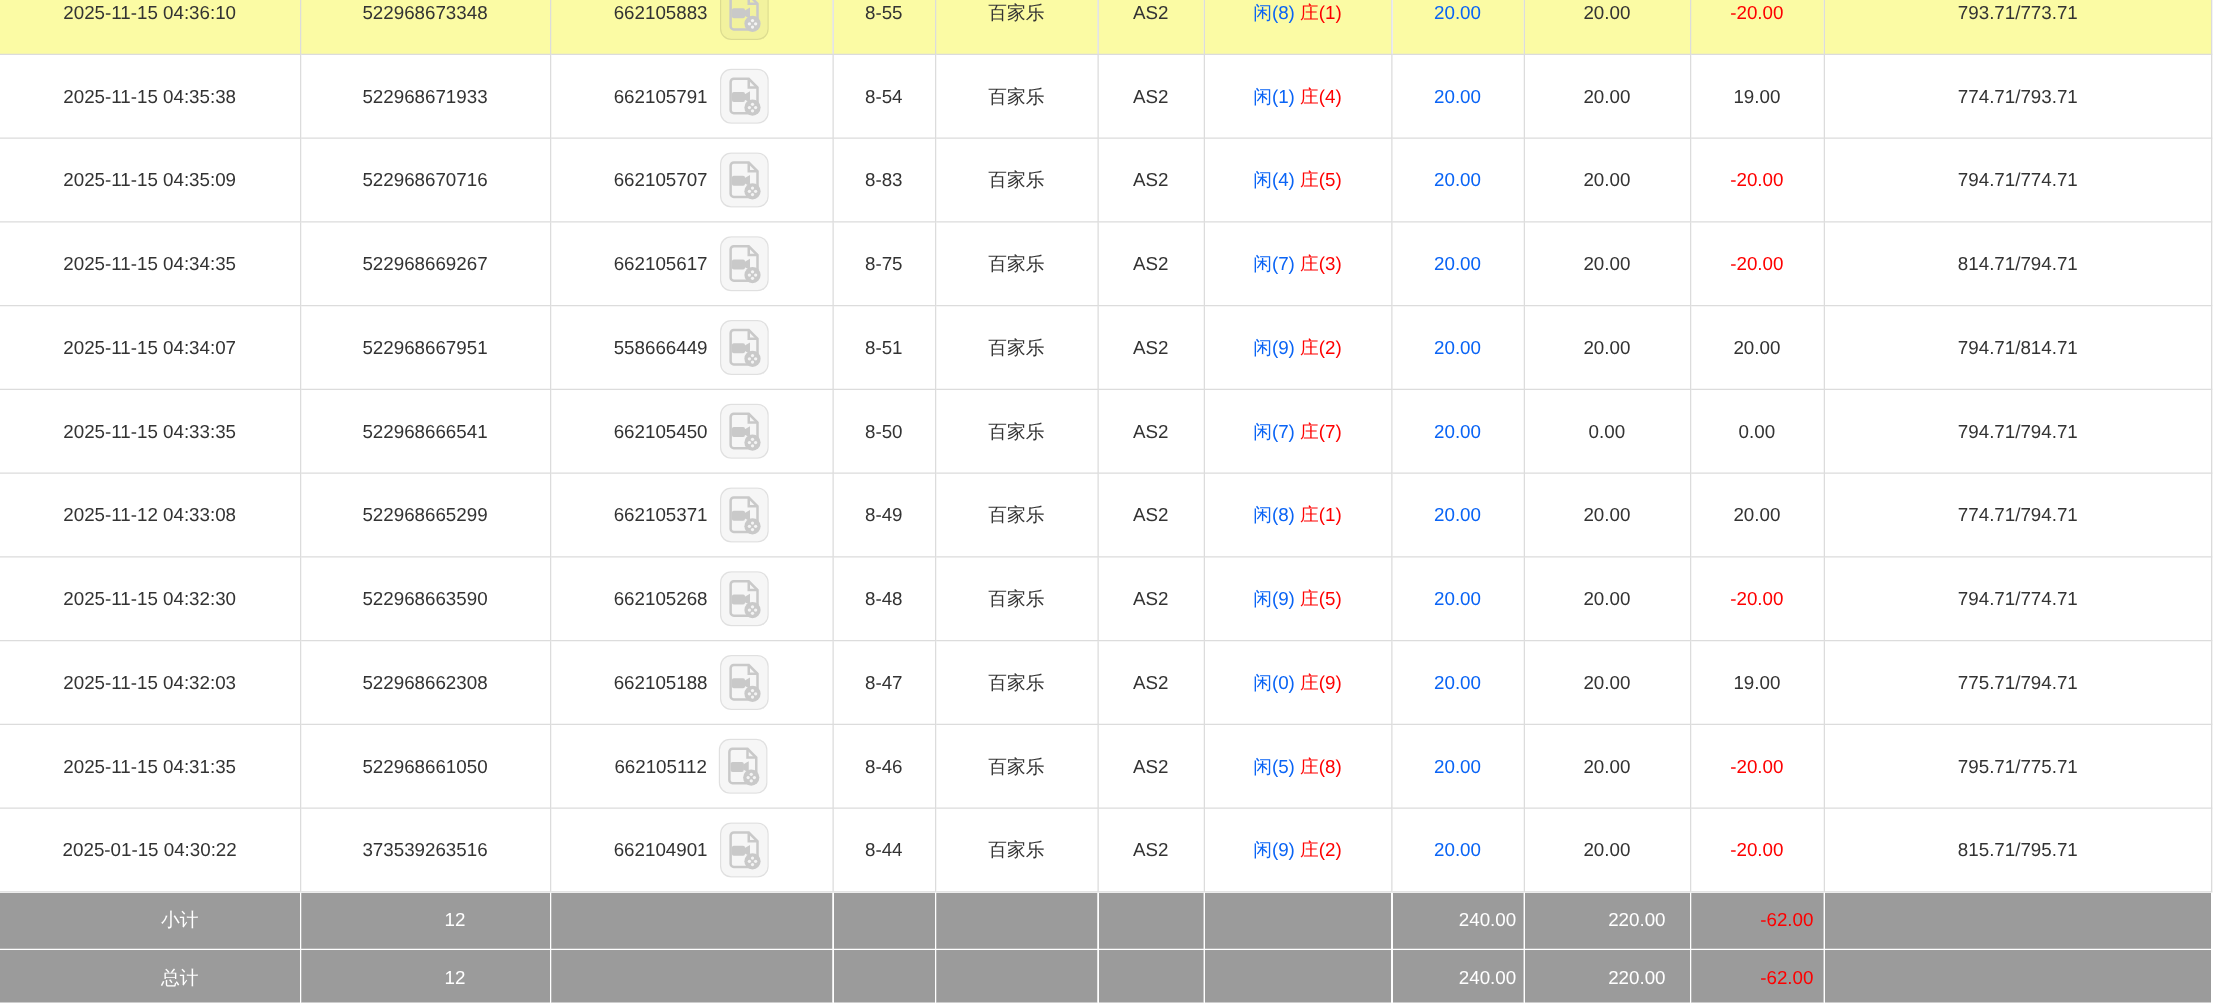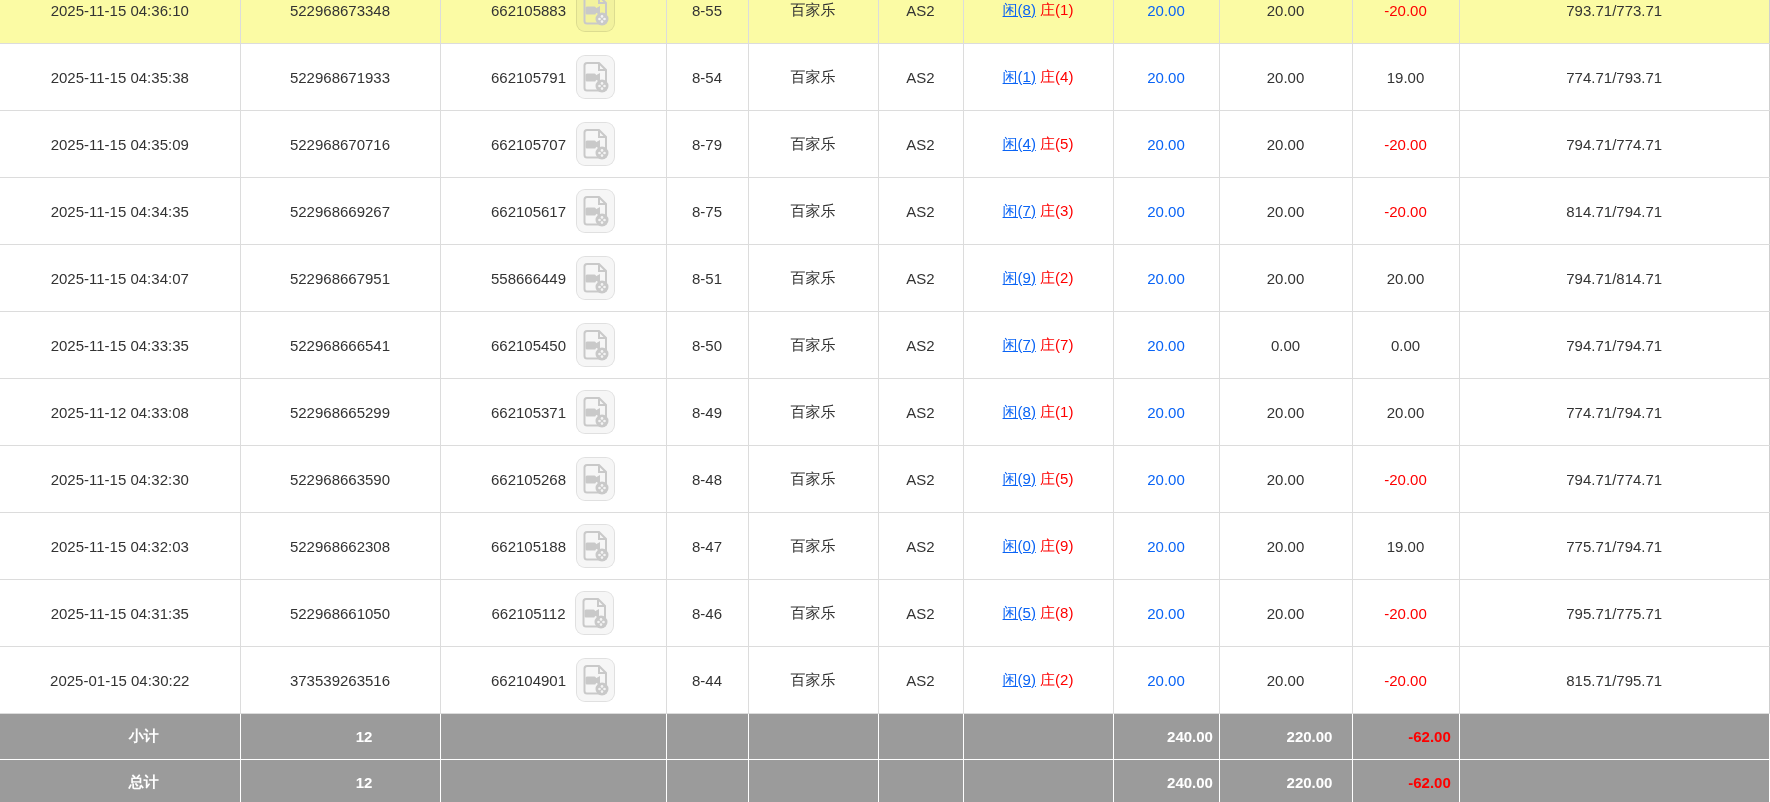--- a/index.html
+++ b/index.html
@@ -23,26 +23,26 @@
   tr.data-row{height:67px;}
   tr.data-row td:first-child{border-left:none;}
   tr.data-row td:last-child{border-right-color:#cfcfcf;}
   tr.highlight td{background:var(--highlight);}
   .round-cell-inner{display:inline-flex;align-items:center;justify-content:center;gap:10px;}
   .video-btn{display:inline-flex;align-items:center;justify-content:center;
      width:39px;height:44px;border-radius:9px;
      border:1px solid rgba(0,0,0,0.09);
      background:rgba(0,0,0,0.035);
      cursor:pointer;}
-  .result-player{color:var(--player_blue);text-decoration:underline;}
+  .result-player{color:var(--player_blue);}
   .result-banker{color:var(--banker_red);}
   td.bet-amount{color:var(--amount_blue);}
   td.win.neg{color:var(--negative_red);}
   tr.summary-row{height:46px;}
-  tr.summary-row td{background:var(--summary_bg);color:#ffffff;font-weight:bold;
+  tr.summary-row td{background:var(--summary_bg);color:#ffffff;font-weight:normal;
      border-color:#ffffff;padding-left:48px;}
   tr.summary-row td:first-child{border-left:none;}
   tr.summary-row td.win.neg{color:var(--negative_red);margin-left:40px;}
 </style>
 </head>
 <body>
 
 <div class="viewport">
   <div class="scroll-offset">
     <table>
@@ -140,21 +140,21 @@
             <rect x="4.5" y="13.5" width="10.5" height="8" rx="1.5" fill="#c9c9c9"></rect>
             <circle cx="21" cy="26" r="6.5" fill="#c9c9c9"></circle>
             <circle cx="21" cy="23.4" r="1.3" fill="#f4f4f4"></circle>
             <circle cx="18.5" cy="26" r="1.3" fill="#f4f4f4"></circle>
             <circle cx="23.5" cy="26" r="1.3" fill="#f4f4f4"></circle>
             <circle cx="21" cy="28.6" r="1.3" fill="#f4f4f4"></circle>
           </svg>
         </span>
       </span>
     </td>
-    <td>8-79</td>
+    <td>8-83</td>
     <td>百家乐</td>
     <td>AS2</td>
     <td>
       <span class="result-player">闲(4)</span>
       <span class="result-banker">庄(5)</span>
     </td>
     <td class="bet-amount">20.00</td>
     <td>20.00</td>
     <td class="win neg">-20.00</td>
     <td>794.71/774.71</td>

